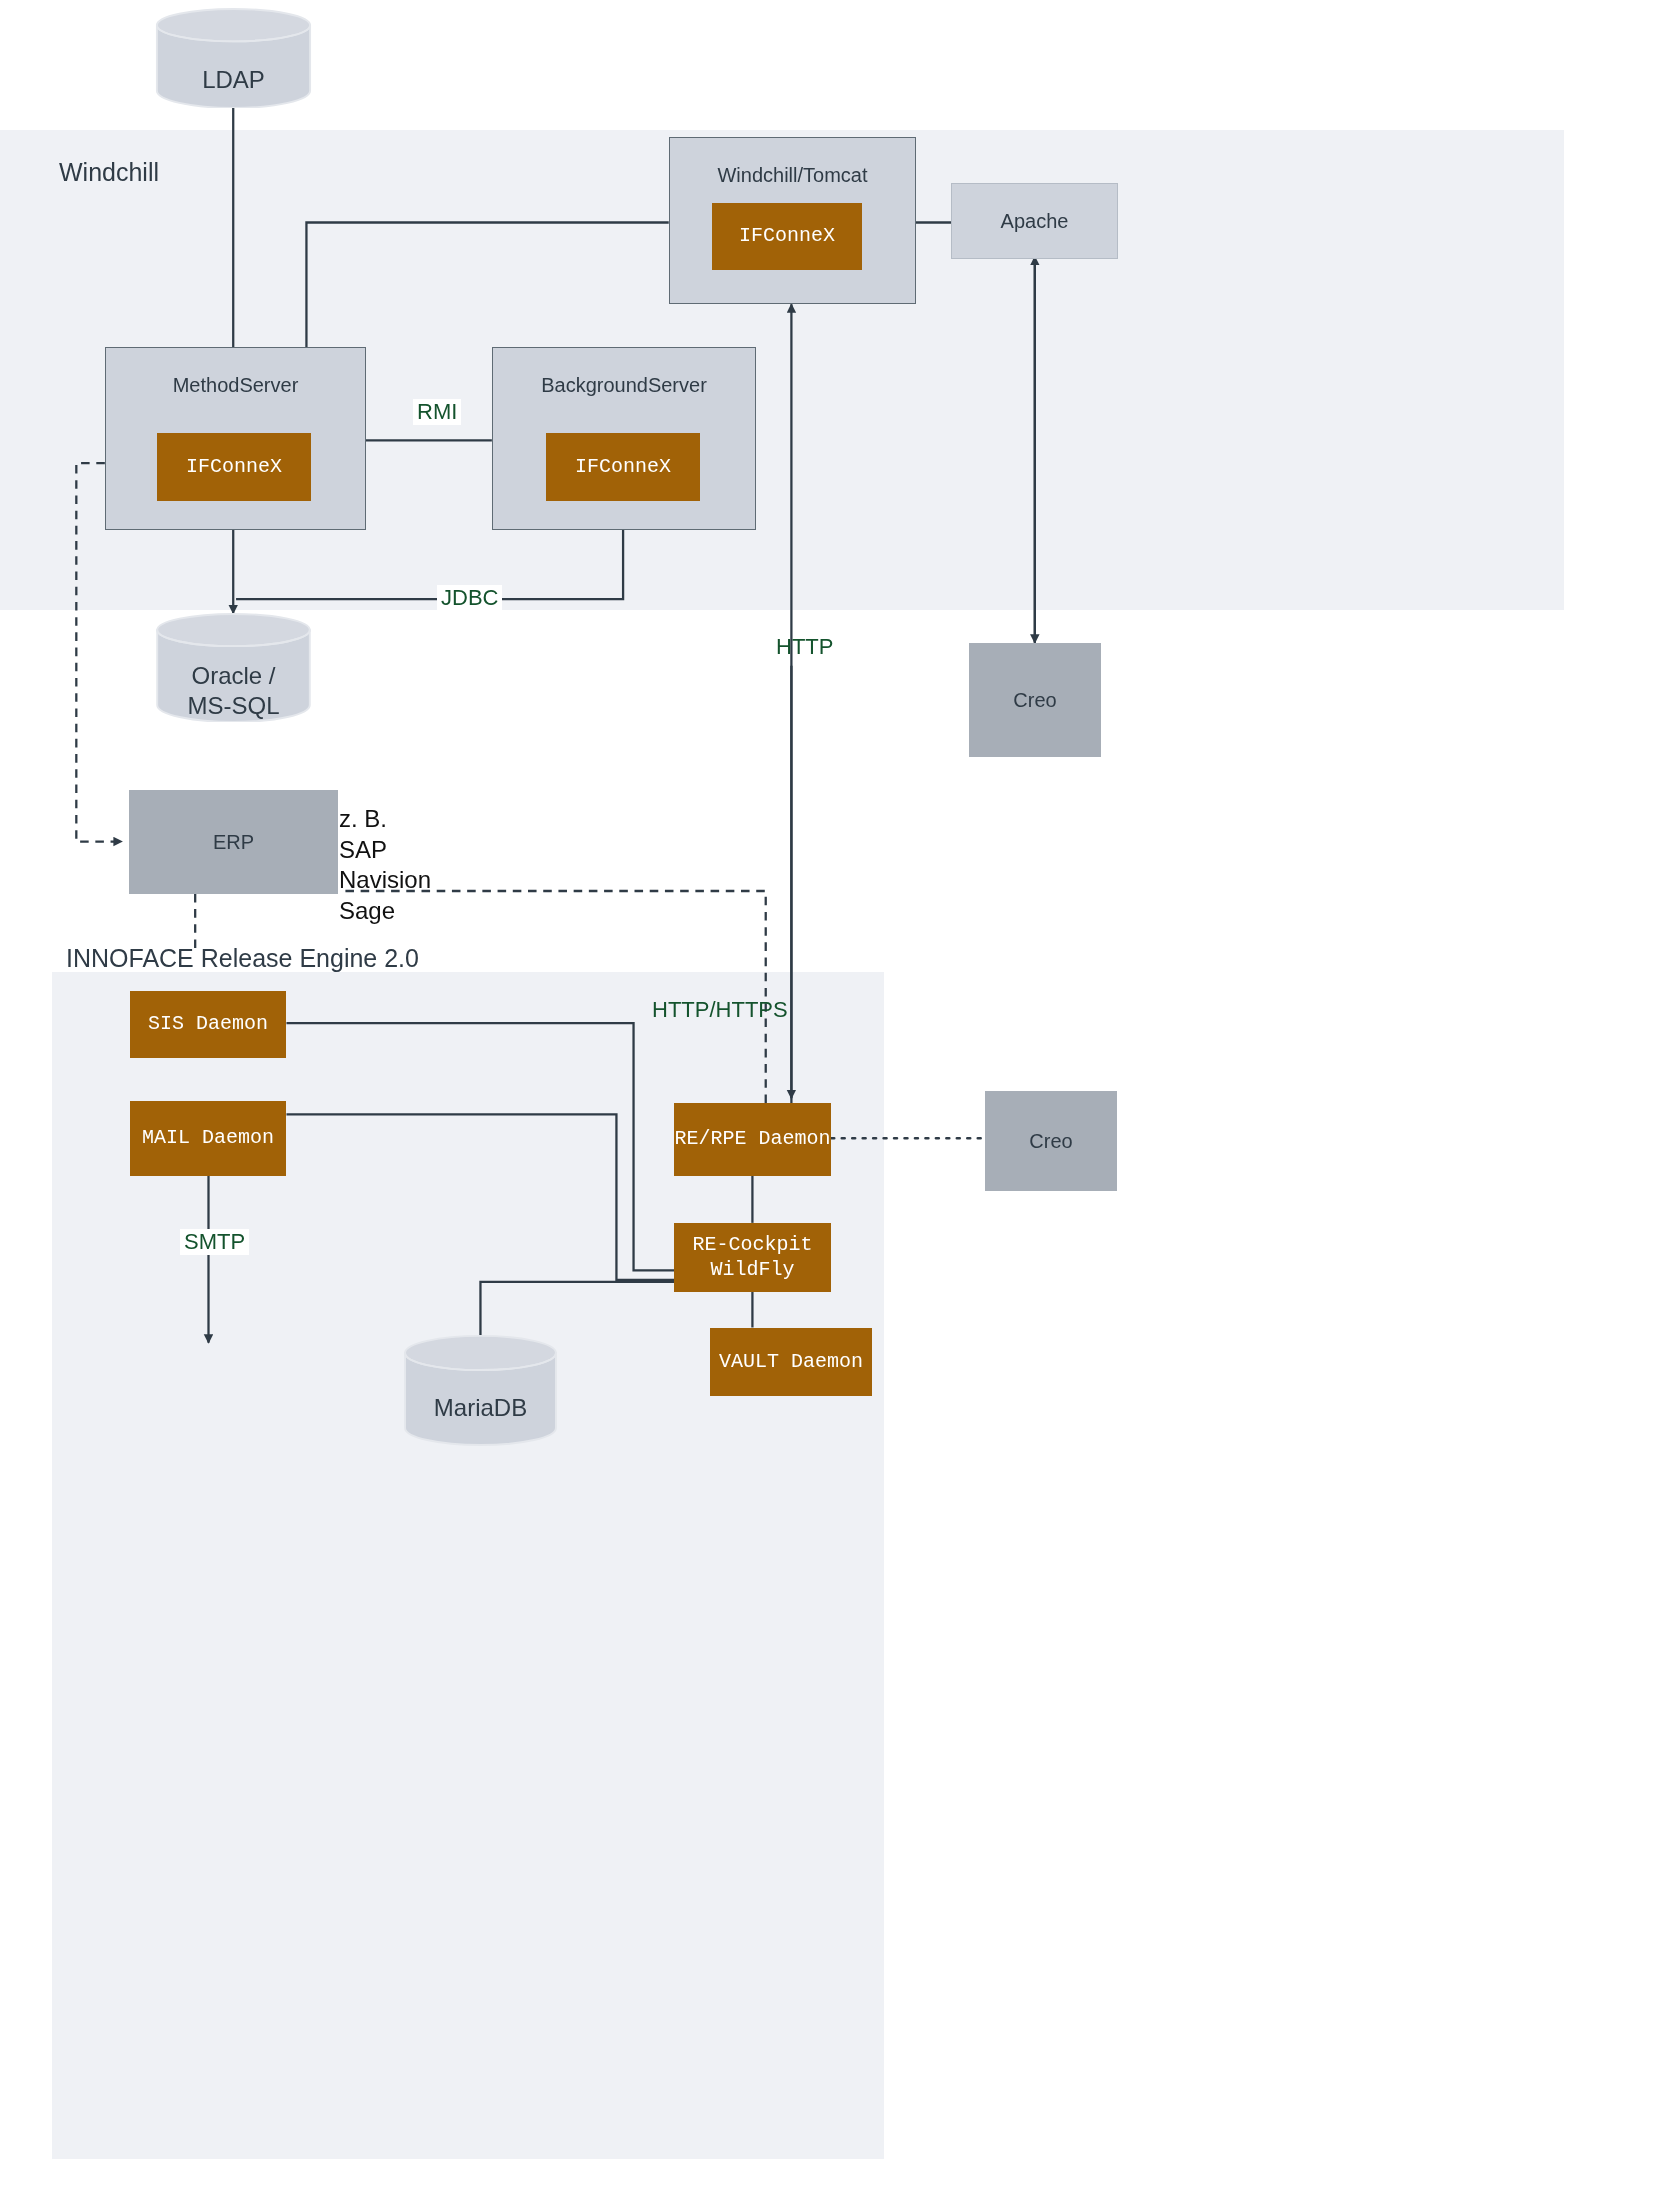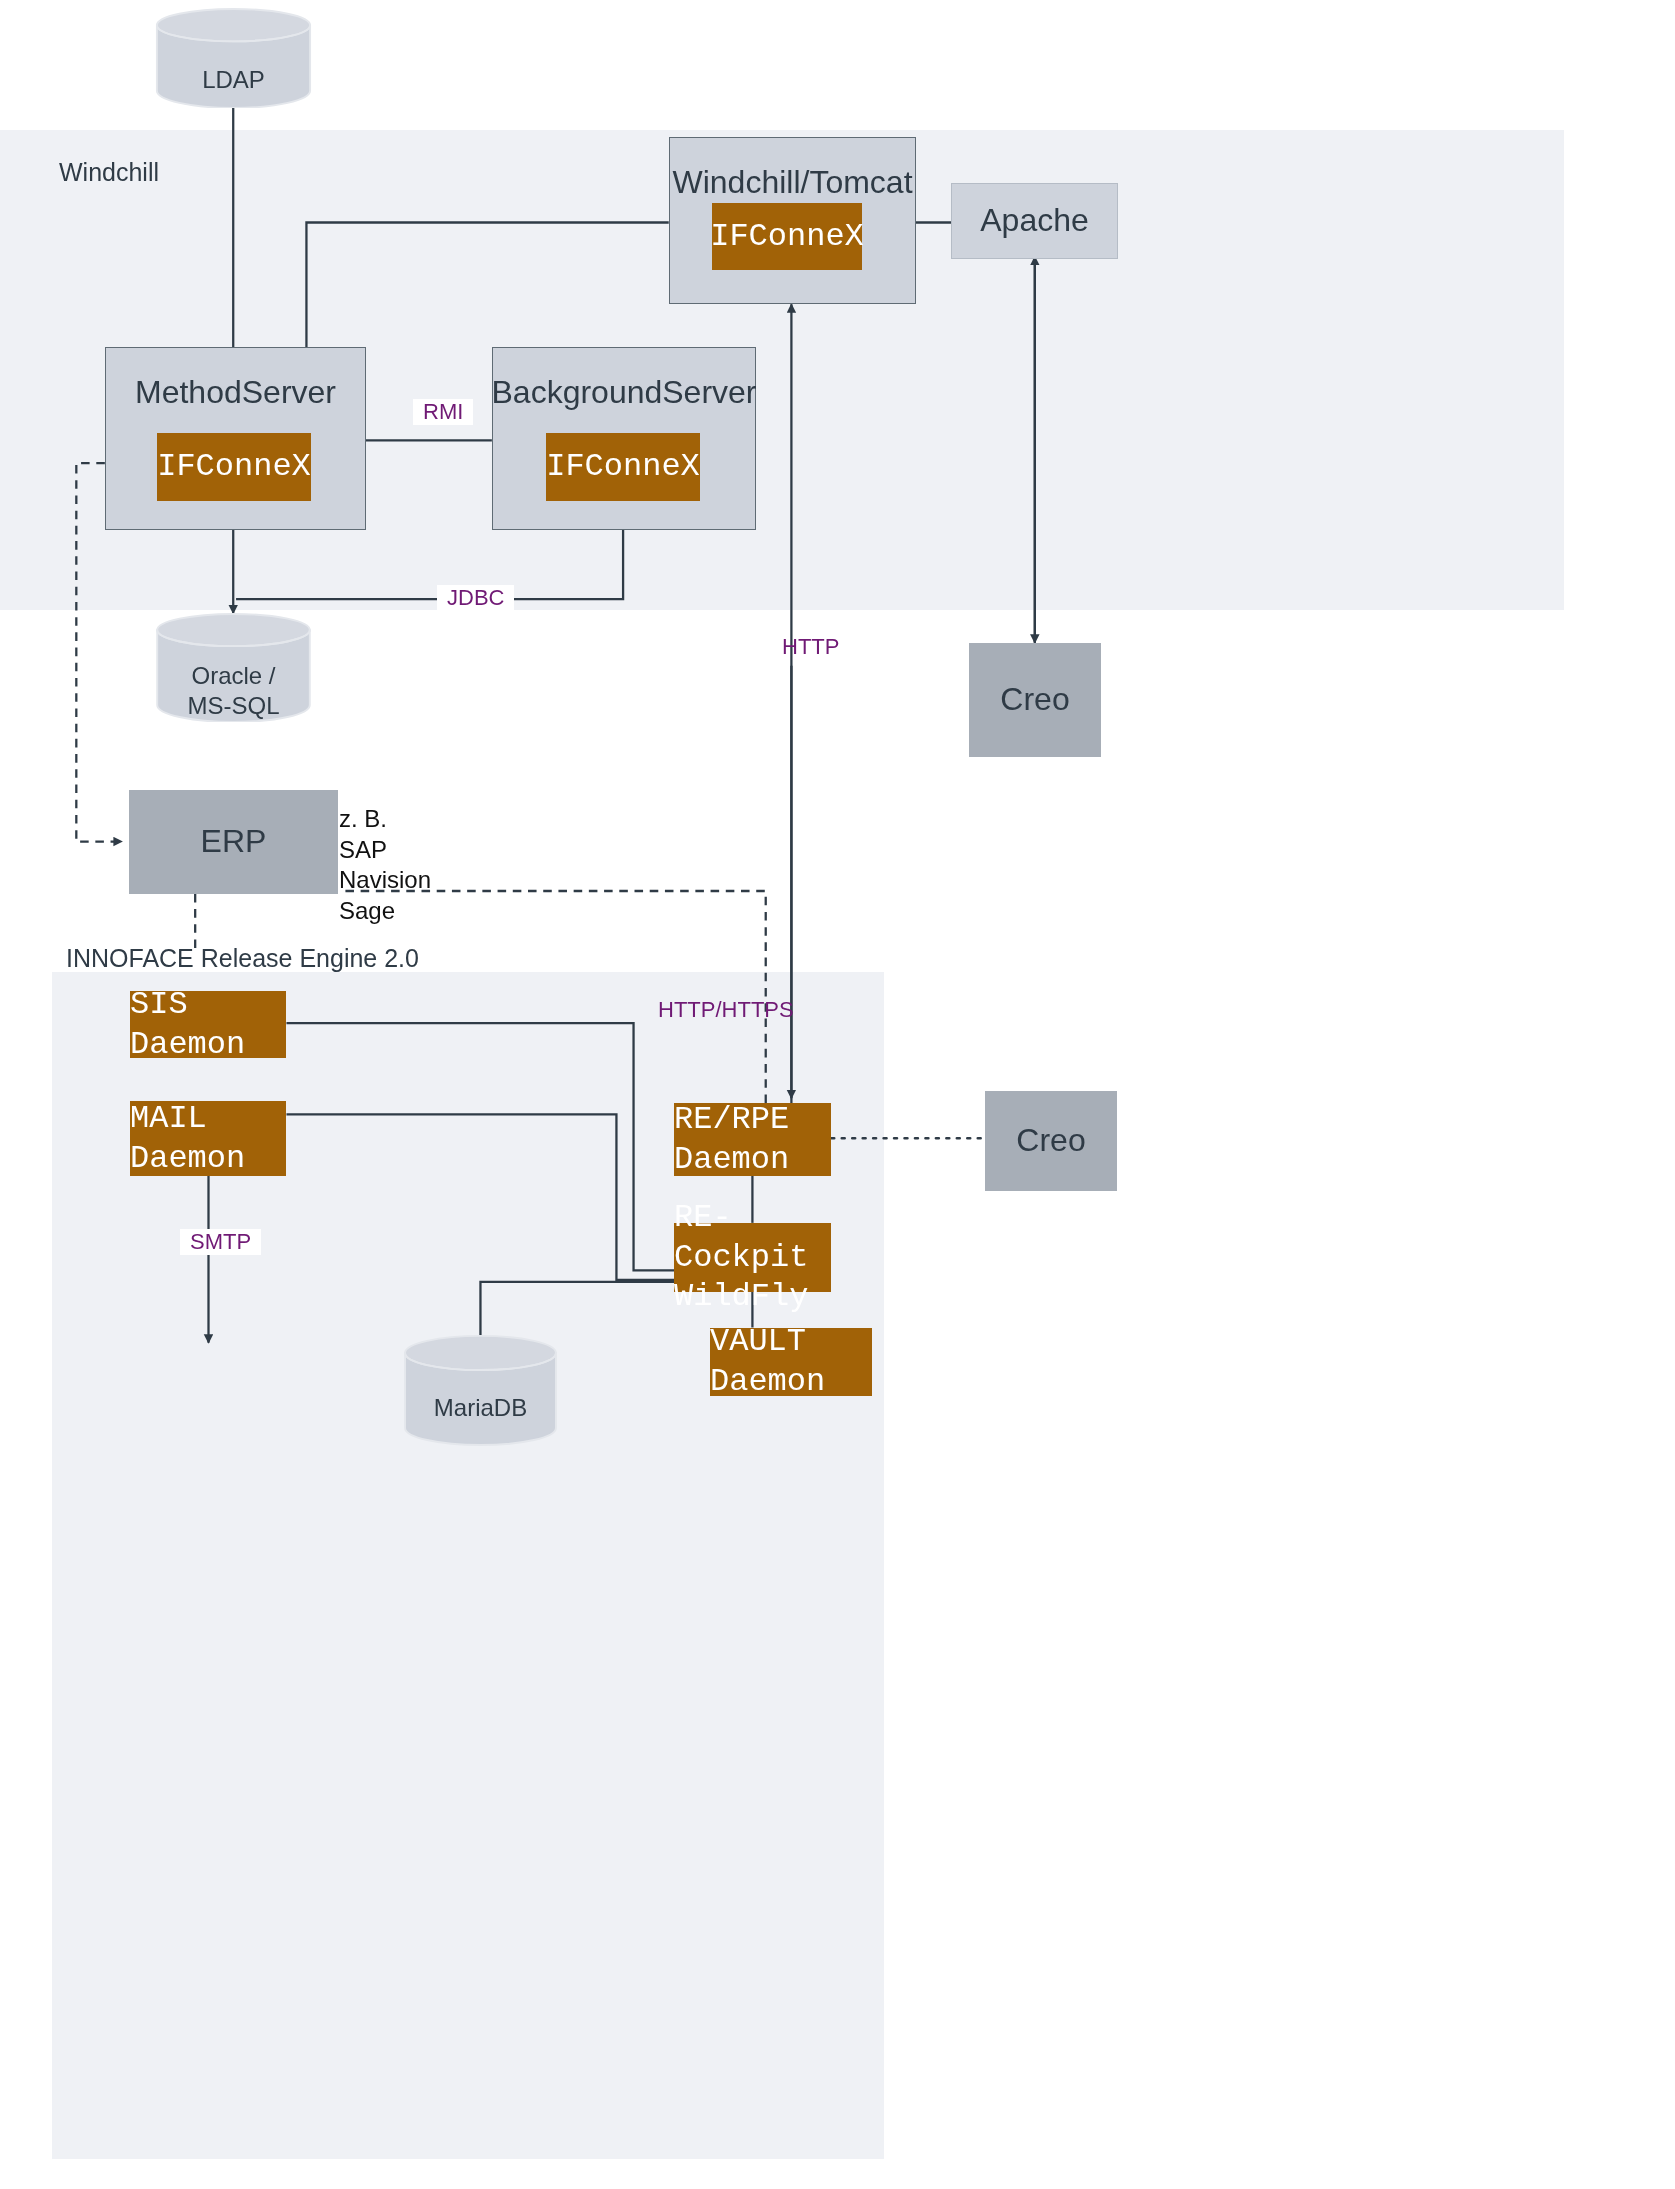--- a/index.html
+++ b/index.html
@@ -34,21 +34,22 @@
     color: #2e3b४4;
     color: #2f3b46;
     white-space: nowrap;
   }
   .node {
     position: absolute;
     box-sizing: border-box;
     display: flex;
     align-items: center;
     justify-content: center;
-    font-size: 32px;
+    text-align: center;
+    font-size: 20px;
     line-height: 1.24;
     white-space: pre-line;
   }
   .node.grey-light {
     background: #ced3dc;
     border: 1.9px solid #5f6b74;
     color: #2f3b46;
   }
   .node.grey-plain {
     background: #ced3dc;
@@ -78,23 +79,23 @@
     width: 100%;
     text-align: center;
     font-size: 24px;
     color: #2f3b46;
     line-height: 1.24;
     white-space: pre-line;
   }
   .edge-label {
     position: absolute;
     font-size: 22px;
-    color: #701a75;
+    color: #14532d;
     background: #ffffff;
-    padding: 0 10px;
+    padding: 0 4px;
     white-space: nowrap;
   }
   .edge-label.nobg {
     background: transparent;
   }
   .free-text {
     position: absolute;
     font-size: 24px;
     color: #111111;
     line-height: 1.28;

